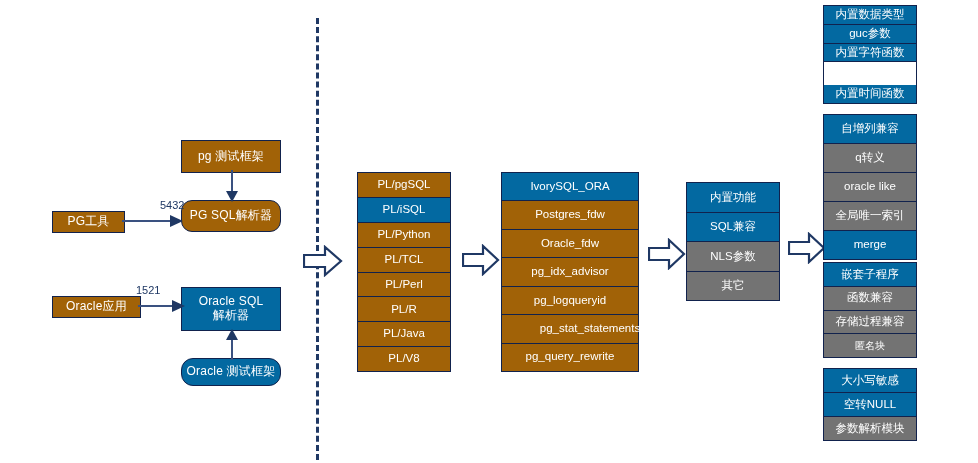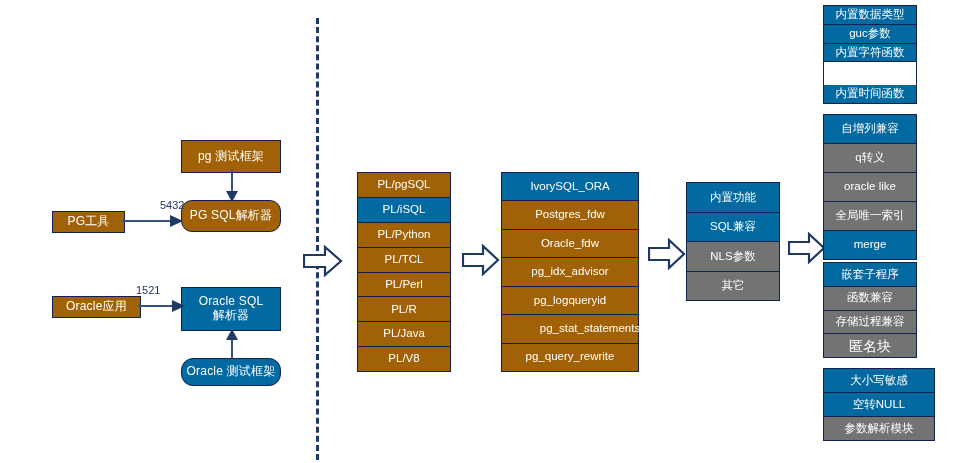--- a/index.html
+++ b/index.html
@@ -170,22 +170,22 @@
     <div class="cell gray" style="font-size:11.5px;">q转义</div>
     <div class="cell gray" style="font-size:11.5px;">oracle like</div>
     <div class="cell gray" style="font-size:11.5px;">全局唯一索引</div>
     <div class="cell green" style="font-size:11.5px;">merge</div>
   </div>
 
   <div class="stack" style="left:823px;top:262px;width:94px;height:96px;">
     <div class="cell green" style="font-size:11.5px;">嵌套子程序</div>
     <div class="cell gray" style="font-size:11.5px;">函数兼容</div>
     <div class="cell gray" style="font-size:11.5px;">存储过程兼容</div>
-    <div class="cell gray" style="font-size:14px;text-align:center;">匿名块</div>
+    <div class="cell gray" style="font-size:10px;text-align:center;">匿名块</div>
   </div>
 
-  <div class="stack" style="left:823px;top:368px;width:112px;height:73px;">
+  <div class="stack" style="left:823px;top:368px;width:94px;height:73px;">
     <div class="cell green" style="font-size:11.5px;">大小写敏感</div>
     <div class="cell green" style="font-size:11.5px;">空转NULL</div>
     <div class="cell gray" style="font-size:11.5px;">参数解析模块</div>
   </div>
 
 </div>
 
 </body></html>

